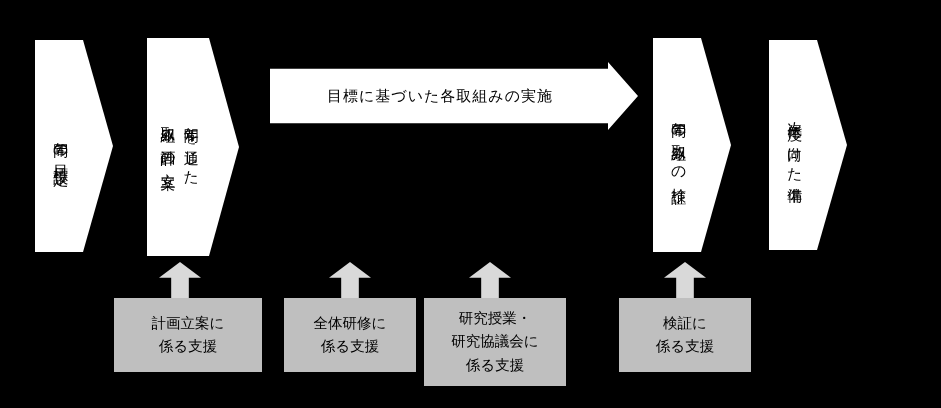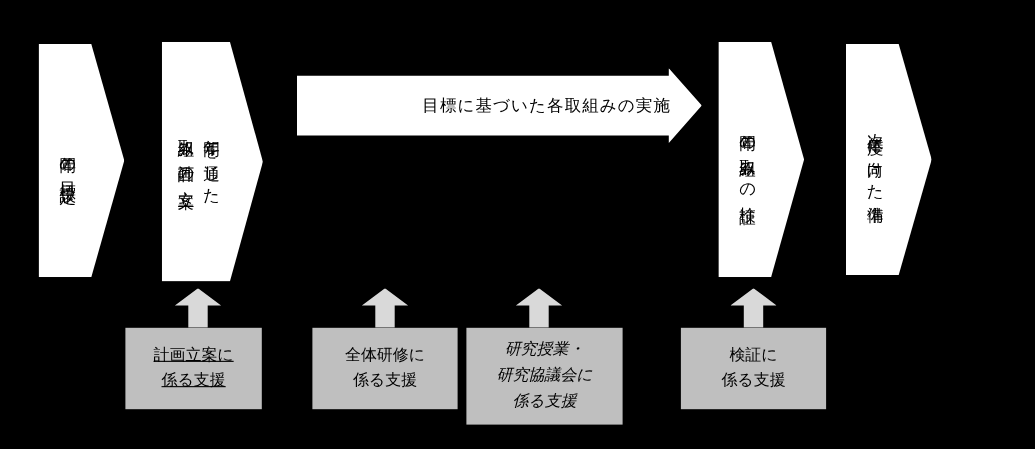--- a/index.html
+++ b/index.html
@@ -38,42 +38,42 @@
 
   
   .main-arrow {
     position: absolute;
     left: 270px; top: 62px;
     width: 368px; height: 68px;
     background: var(--shape, #ffffff);
     clip-path: polygon(0 10%, calc(100% - 30px) 10%, calc(100% - 30px) 0, 100% 50%, calc(100% - 30px) 100%, calc(100% - 30px) 90%, 0 90%);
     display: flex;
     align-items: center;
-    justify-content: flex-end;
+    justify-content: center;
     padding-right: 28px;
     font-size: 15px;
     letter-spacing: 1px;
   }
 
   
   .support-box {
     position: absolute;
     top: 298px;
     background: var(--box, #bfbfbf);
     display: flex;
     align-items: center;
     justify-content: center;
     text-align: center;
     font-size: 14.5px;
     line-height: 1.6;
   }
   .support-box span { white-space: pre-line; }
-  #box1 { left: 114px; width: 124px; height: 74px; text-decoration: underline; }
+  #box1 { left: 114px; width: 148px; height: 74px; }
   #box2 { left: 284px; width: 132px; height: 74px; justify-content: center; }
-  #box3 { left: 424px; width: 142px; height: 88px; font-style: italic; }
+  #box3 { left: 424px; width: 142px; height: 88px; }
   #box4 { left: 619px; width: 132px; height: 74px; }
 
   
   .up-arrow {
     position: absolute;
     top: 262px;
     width: 42px; height: 36px;
     background: var(--uparrow, #d9d9d9);
     clip-path: polygon(50% 0, 100% 44%, 71% 44%, 71% 100%, 29% 100%, 29% 44%, 0 44%);
   }

